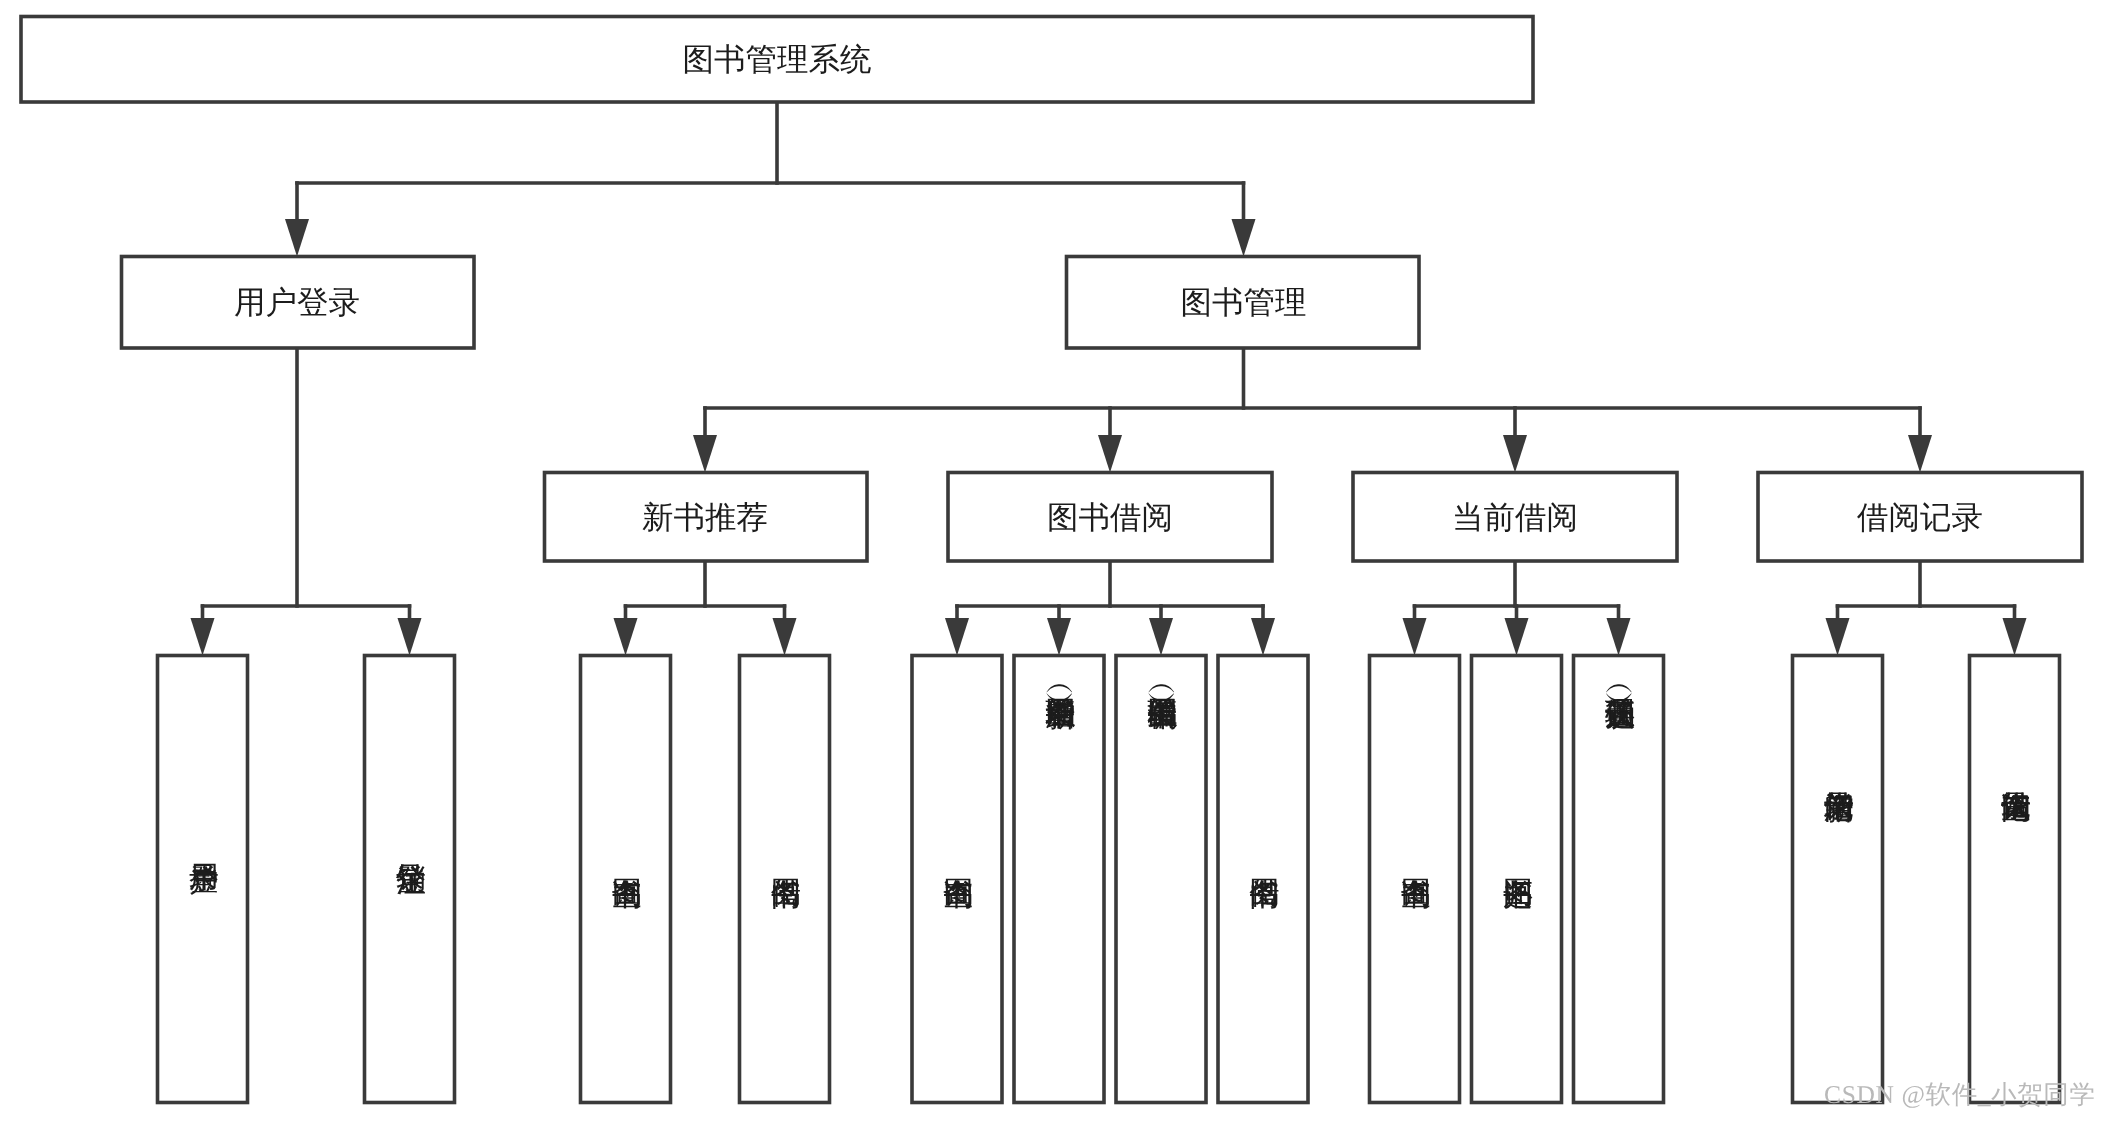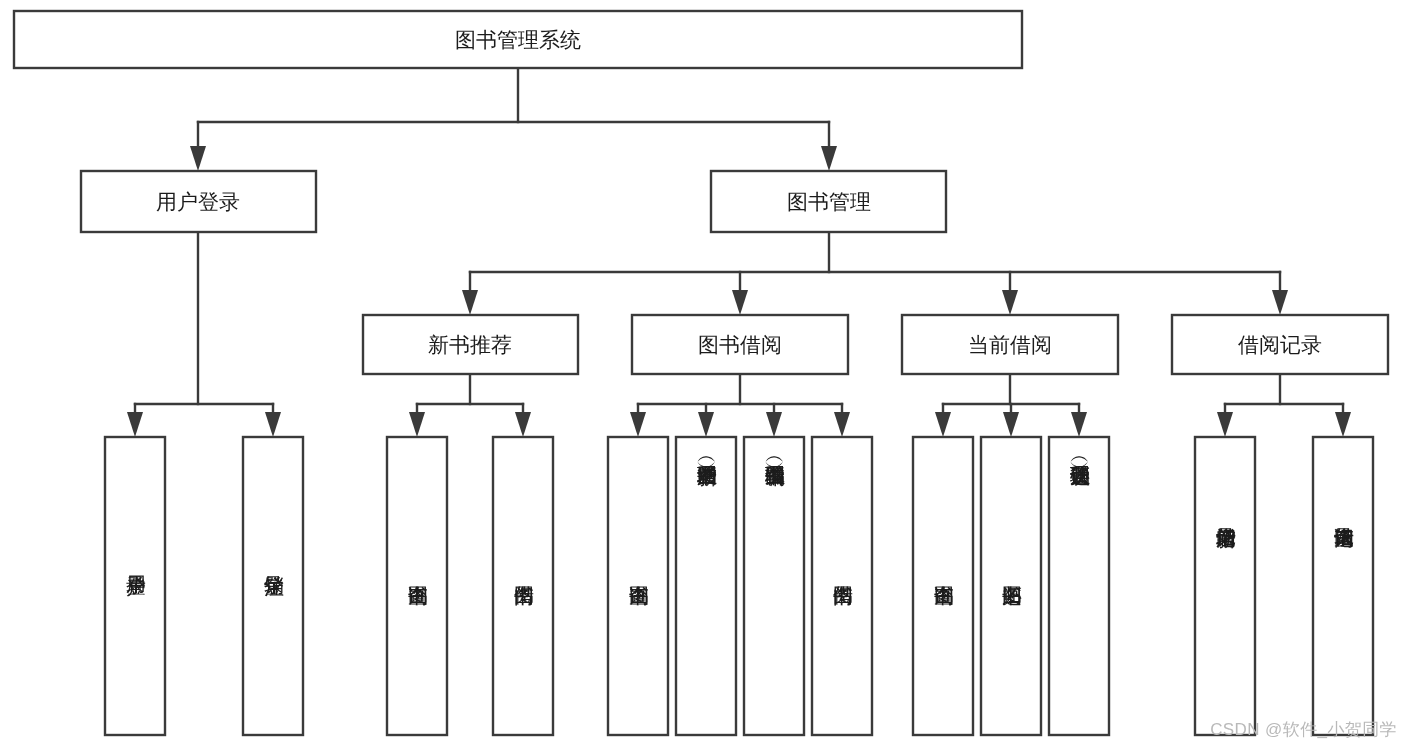--- a/index.html
+++ b/index.html
@@ -49,21 +49,21 @@
     text-anchor: middle;
     dominant-baseline: middle;
   }
   .node-label.vertical-label {
     font-size: 20px;
   }
   .watermark {
     position: absolute;
     right: 8px;
     bottom: 6px;
-    font-family: Liberation Sans, sans-serif;
+    font-family: Liberation Serif, serif;
     font-size: 17px;
     color: #b9b9b9;
     letter-spacing: 0.4px;
     white-space: nowrap;
     pointer-events: none;
   }
 </style>
 </head>
 <body>
 

